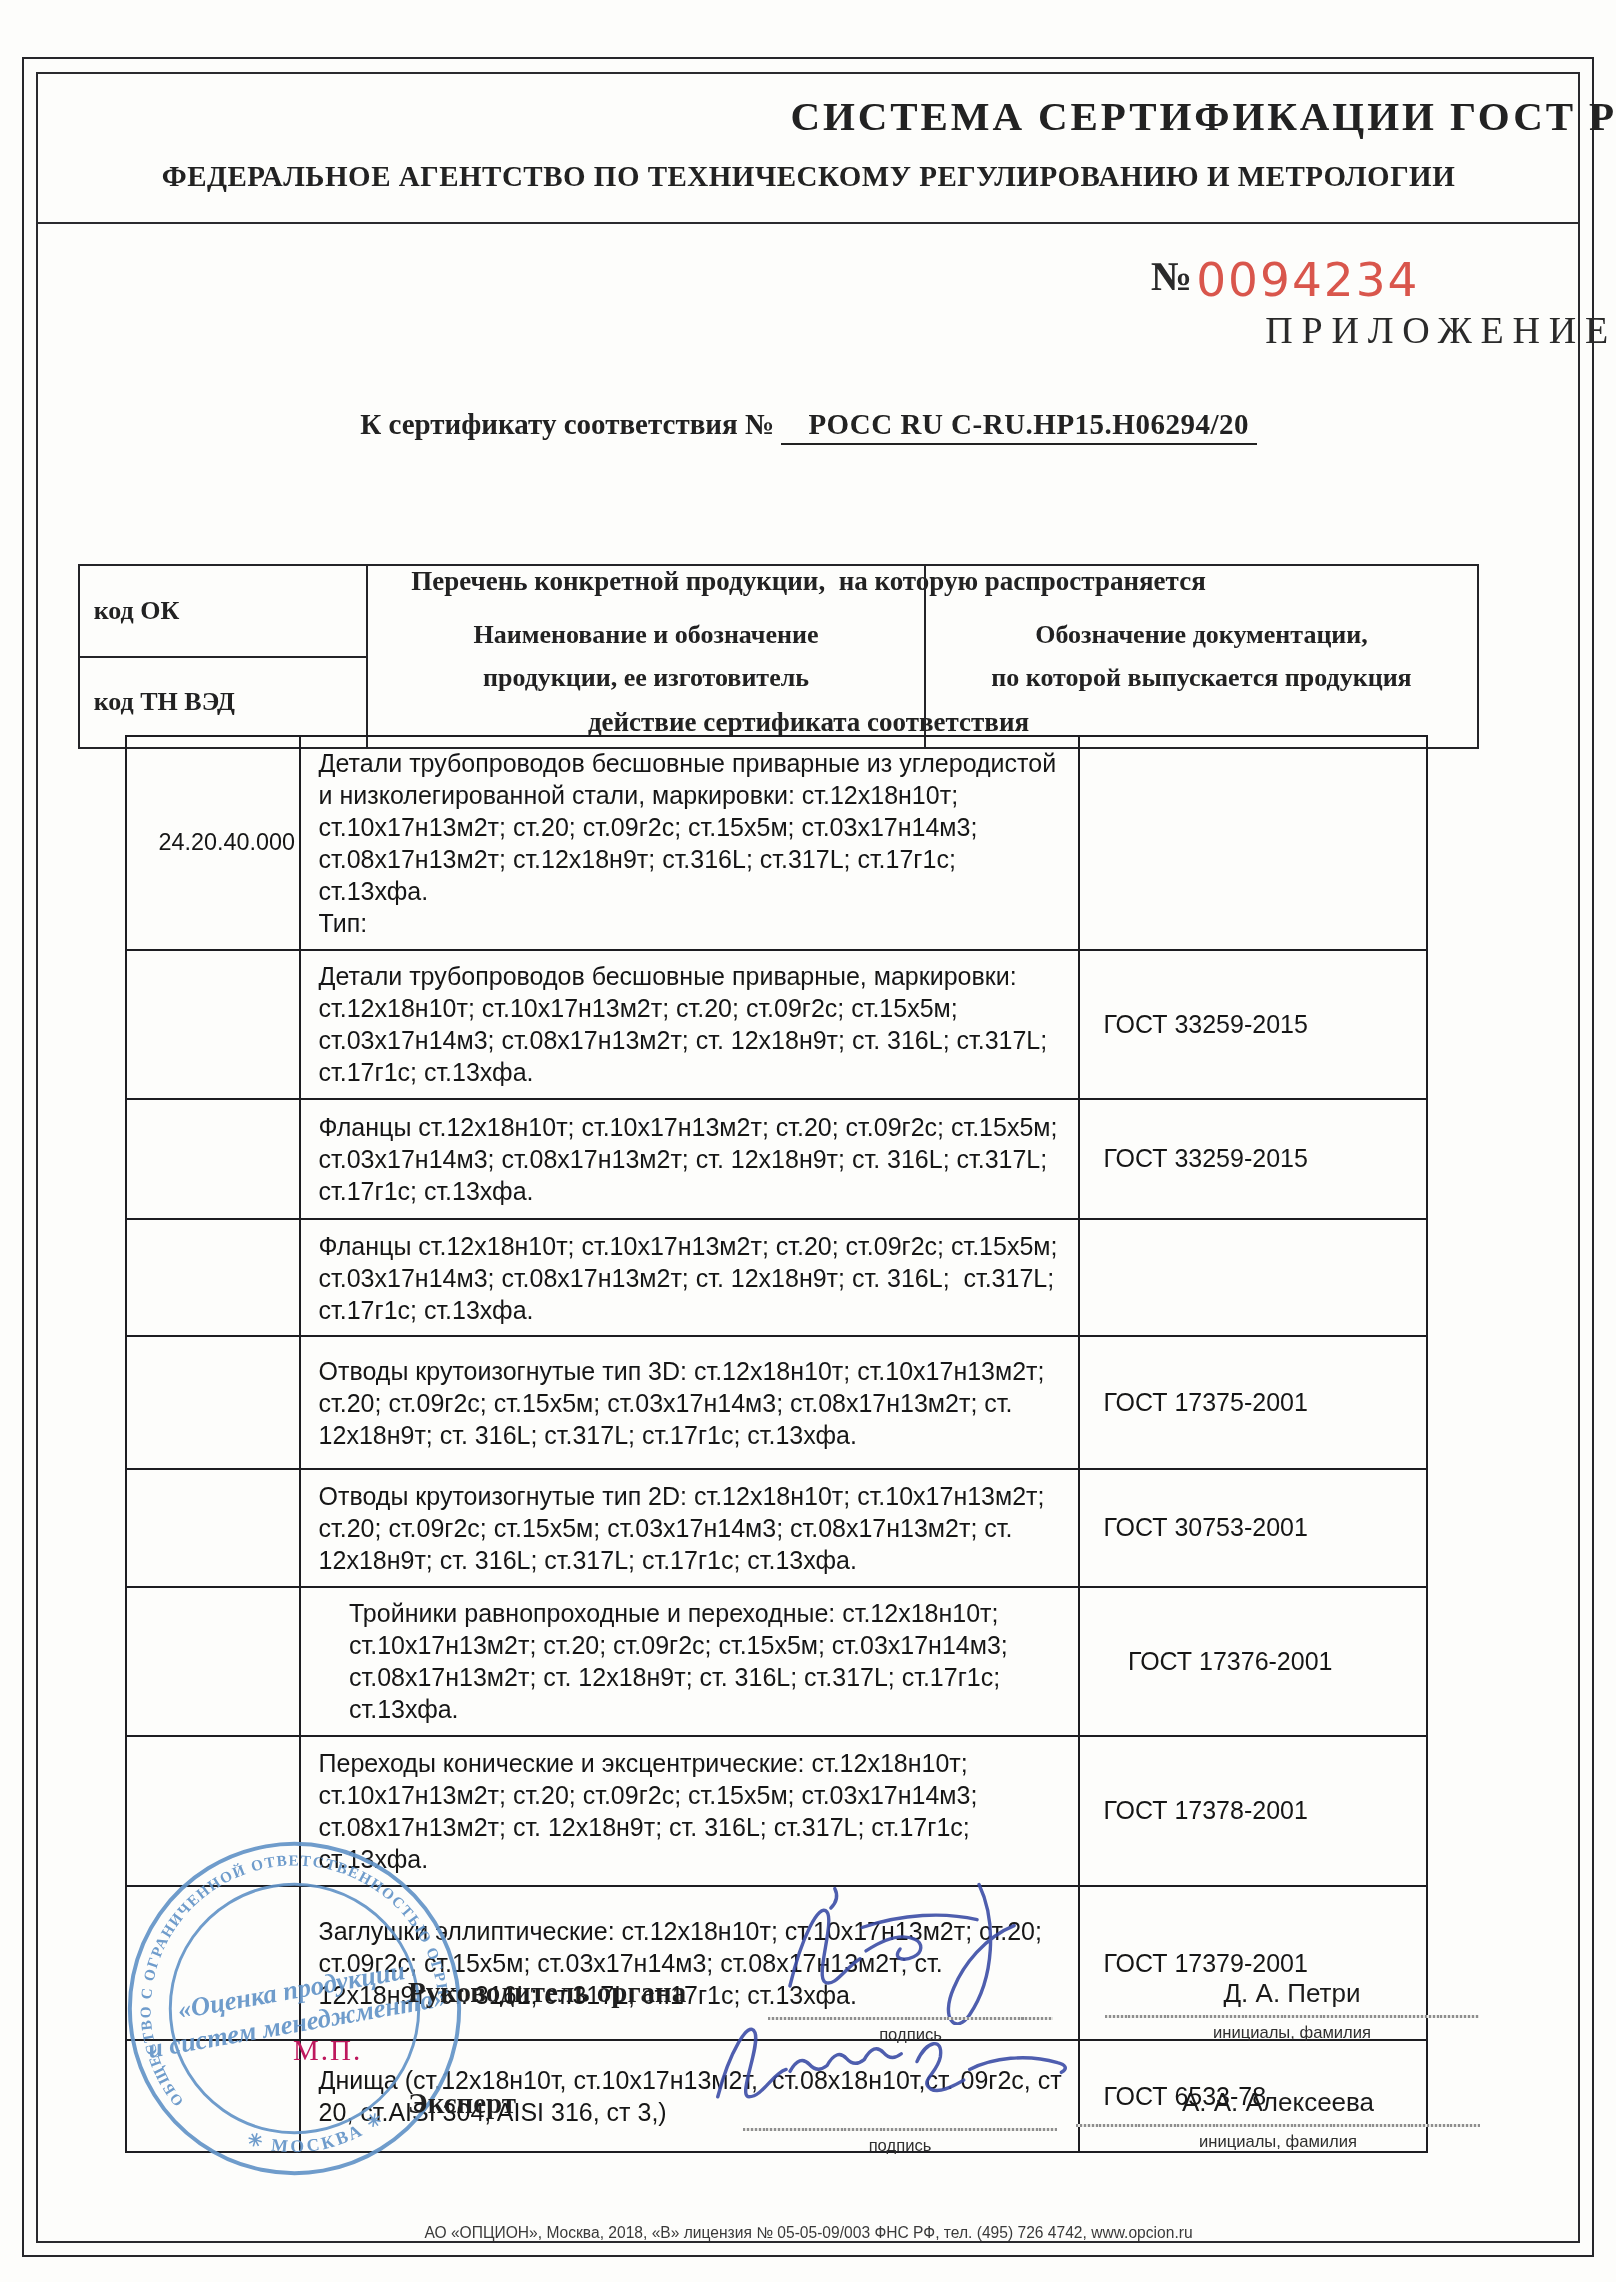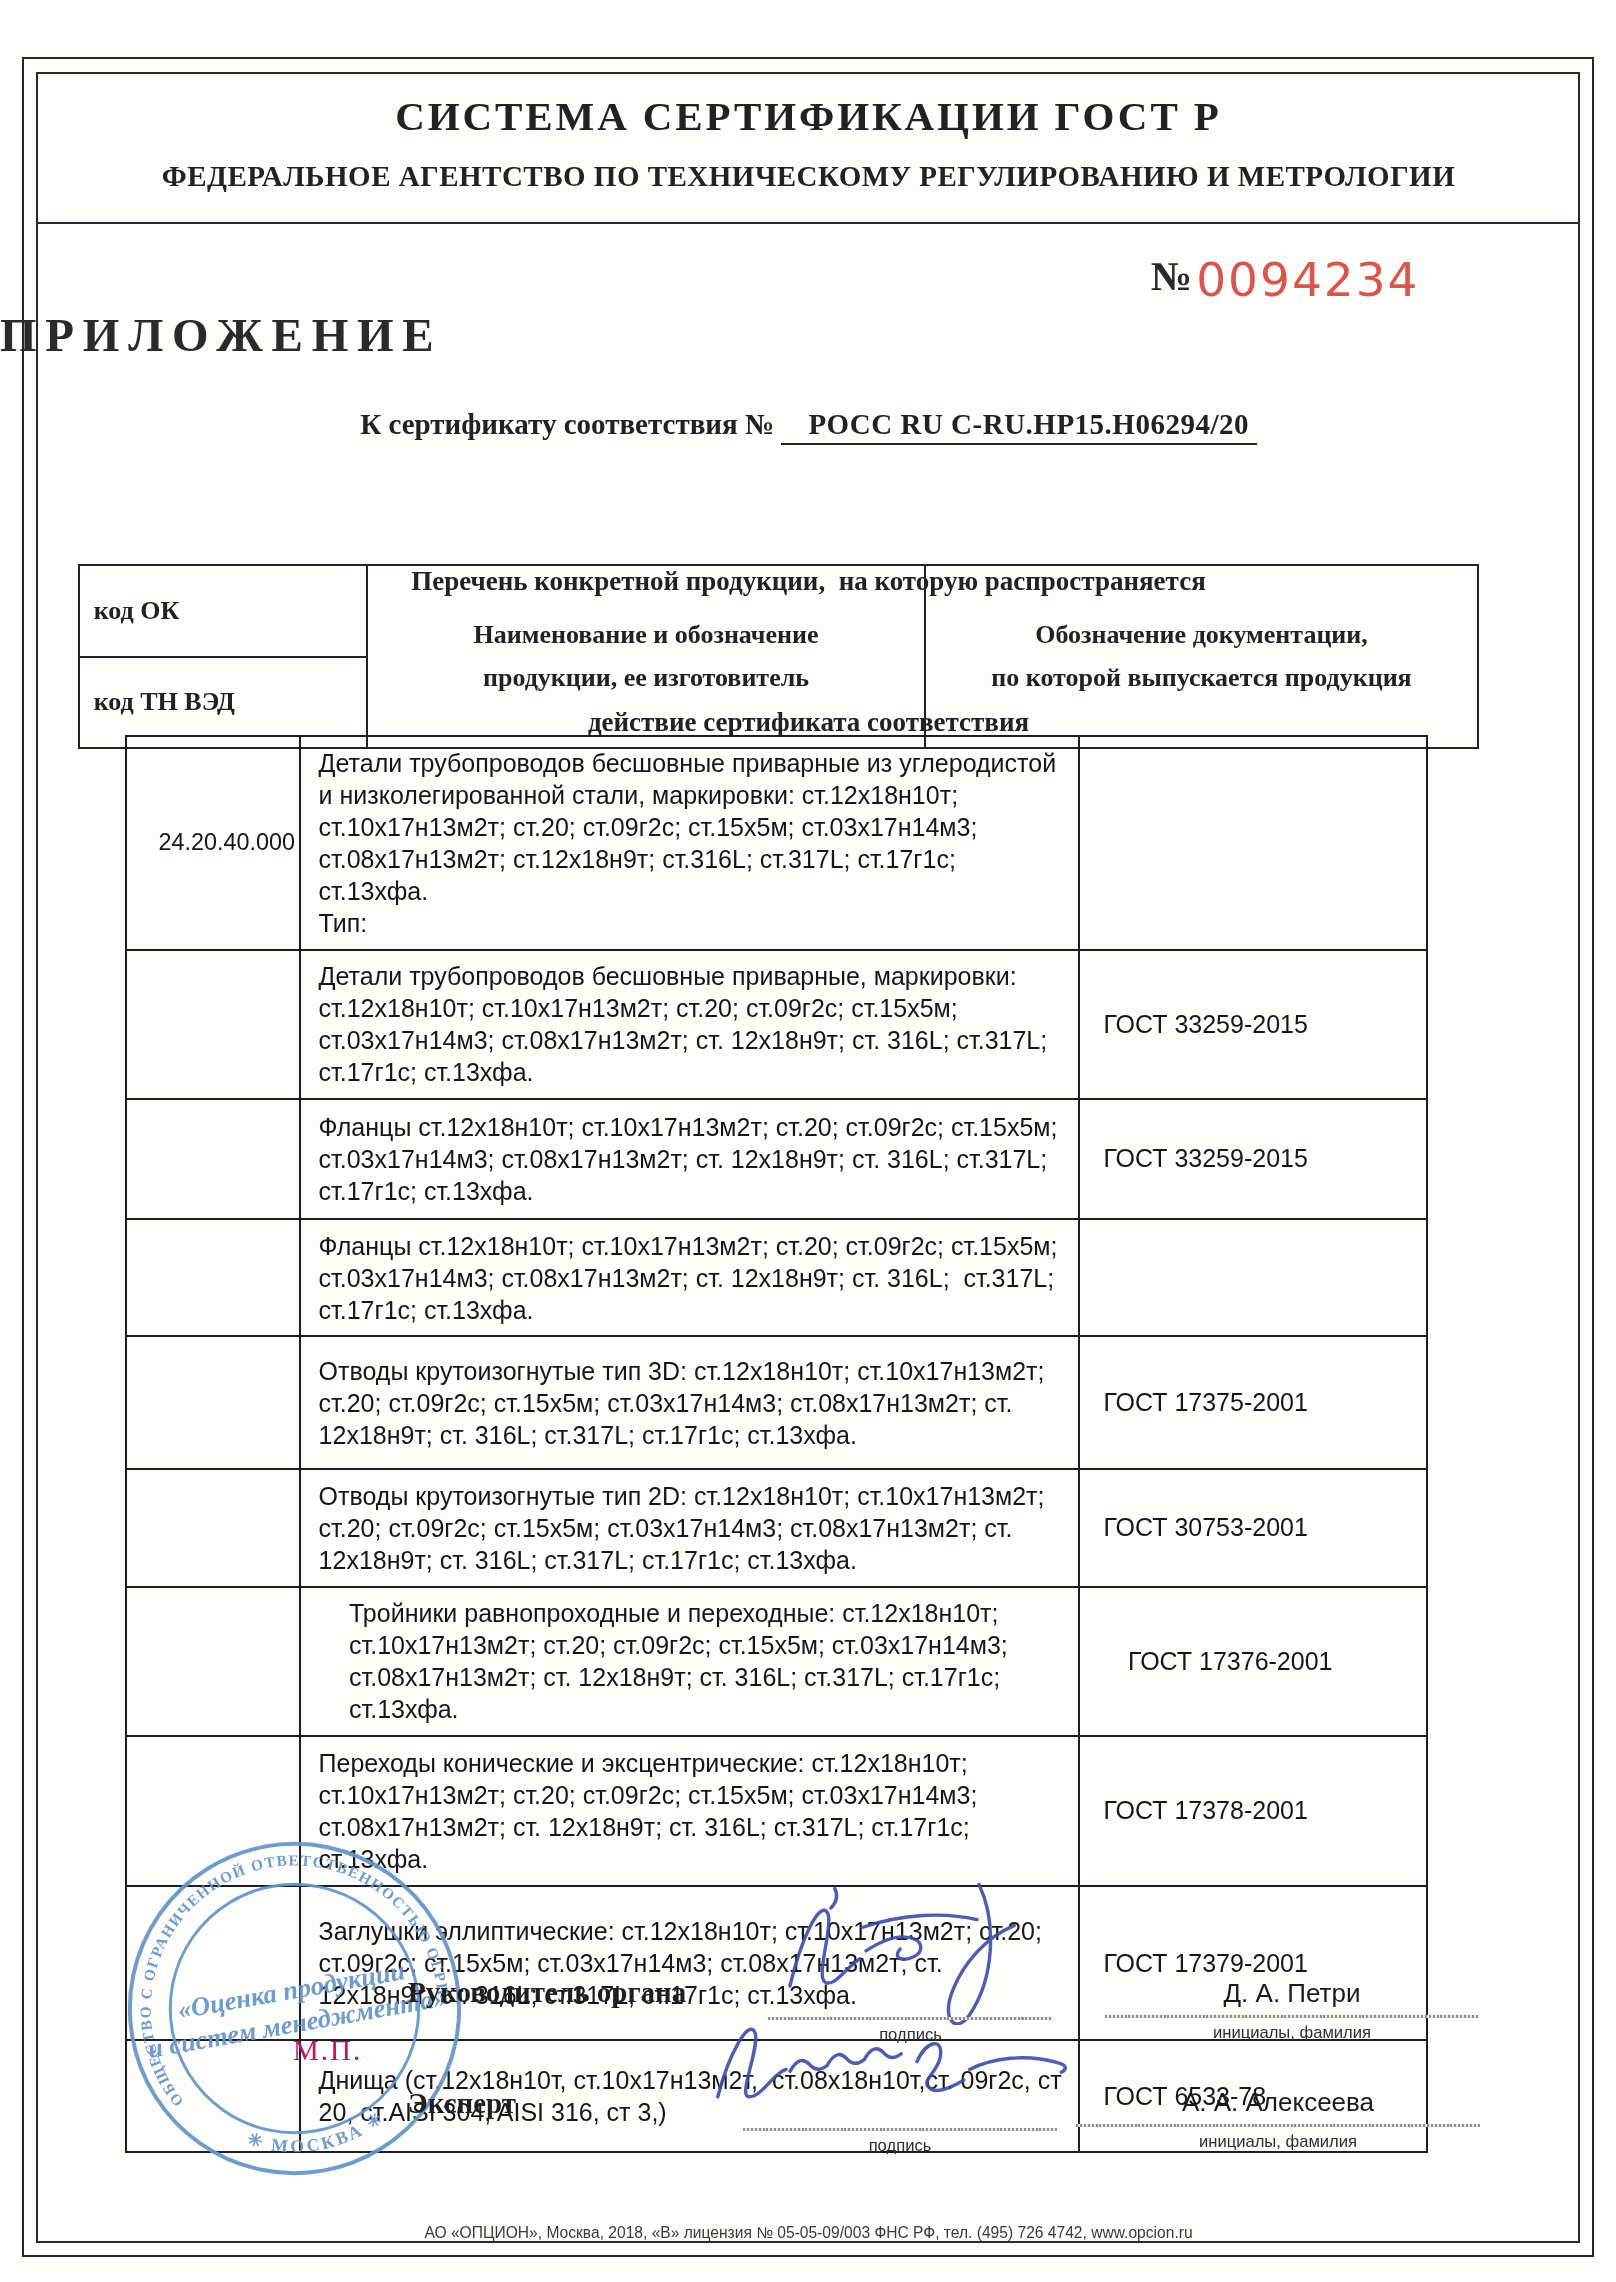--- a/index.html
+++ b/index.html
@@ -4,37 +4,37 @@
 <style>
   html,body{margin:0;padding:0;background:#e8e8e8;}
   .page{
     position:relative;width:1617px;height:2282px;margin:0 auto;
     background:#fdfdfb;overflow:hidden;color:#1c1c1c;
     font-family:"Liberation Serif","DejaVu Serif",serif;
   }
   .frame-outer{position:absolute;left:21.5px;top:57px;right:23.4px;bottom:25px;border:2.9px solid #26262a;}
   .frame-inner{position:absolute;left:36px;top:72px;right:37px;bottom:39px;border:2px solid #2a2a2e;}
   .sys-title{
-    position:absolute;left:0;right:0;top:92px;text-align:center;
+    position:absolute;left:0;right:0;top:92px;text-align:right;
     font-size:41px;font-weight:bold;letter-spacing:2.9px;color:#222;
   }
   .agency{
     position:absolute;left:0;right:0;top:160px;text-align:center;
     font-size:29px;font-weight:bold;letter-spacing:0.5px;color:#222;
   }
   .mast-rule{position:absolute;left:38px;right:39px;top:222px;border-top:2.9px solid #2b2b2f;}
   .number-line{position:absolute;left:1151px;top:252px;white-space:nowrap;}
   .number-line .num-sign{font-size:41px;font-weight:bold;color:#2a2a2a;vertical-align:5.9px;}
   .number-line .num-red{
     font-family:"DejaVu Sans","Liberation Sans",sans-serif;
     font-size:47px;color:#d9564c;letter-spacing:2px;
   }
   .doc-title{
-    position:absolute;left:0;right:0;top:308px;text-align:left;margin:0;
-    font-size:47px;font-weight:bold;letter-spacing:8.8px;color:#2a2a2a;
+    position:absolute;left:0;right:0;top:308px;text-align:right;margin:0;
+    font-size:38px;font-weight:normal;letter-spacing:8.8px;color:#2a2a2a;
   }
   .cert-line{position:absolute;left:0;right:0;top:408px;text-align:center;font-size:29px;font-weight:bold;color:#222;}
   .cert-line .cert-num{border-bottom:2.9px solid #222;padding:0 7.8px 2.9px 27px;letter-spacing:0.5px;}
   .purpose{position:absolute;left:0;right:0;top:464px;text-align:center;
     font-size:27px;font-weight:bold;color:#222;line-height:47px;white-space:pre;}
   
   table{border-collapse:collapse;table-layout:fixed;}
   .head-table{position:absolute;left:78px;top:564px;width:1399px;border:2.9px solid #242428;}
   .head-table td{border:2px solid #242428;font-weight:bold;font-size:26px;color:#222;}
   .head-table .hc1{padding:9.8px 9.8px 9.8px 13.7px;height:70px;vertical-align:middle;}

